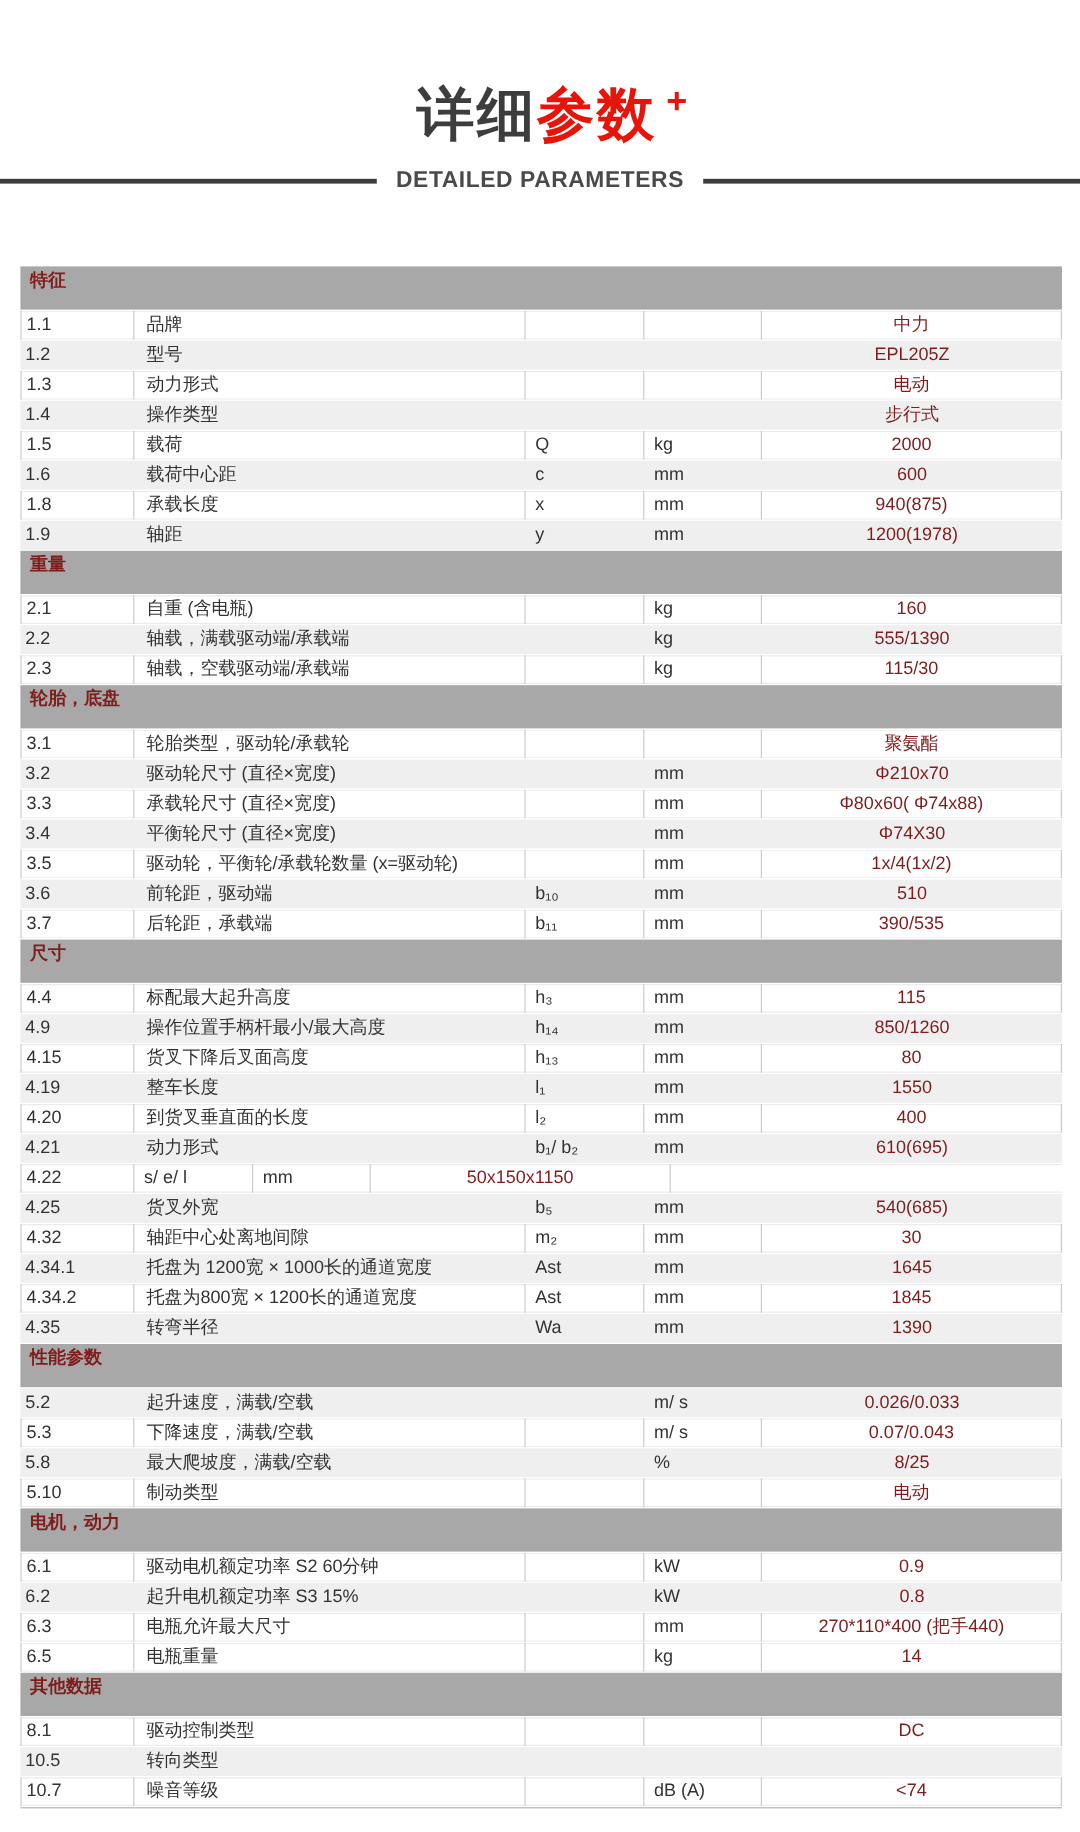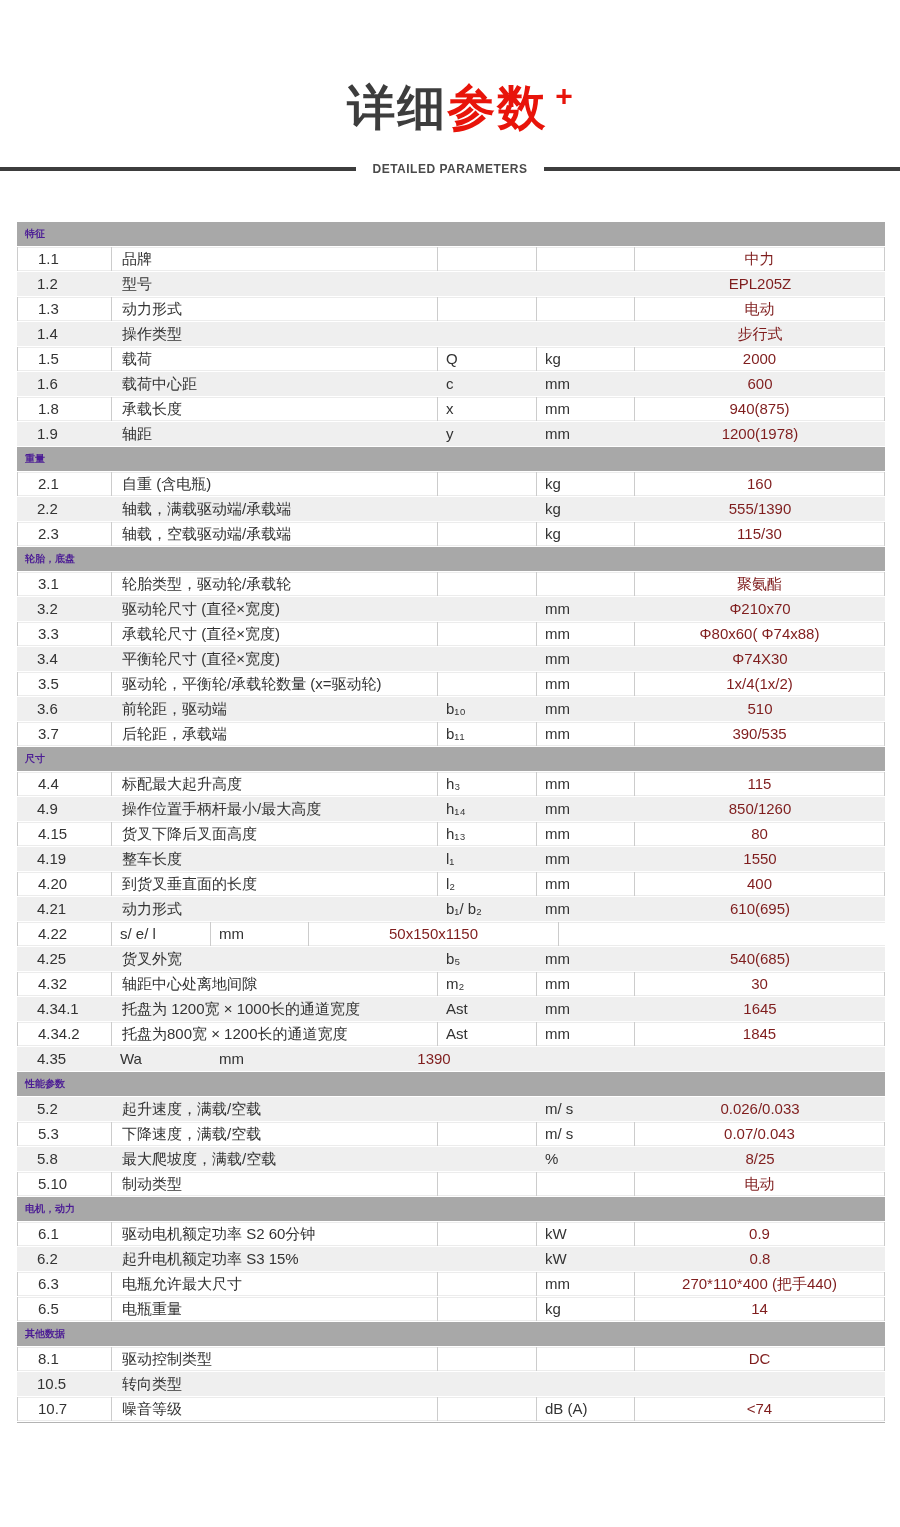--- a/index.html
+++ b/index.html
@@ -15,21 +15,21 @@
     overflow: hidden;
   }
   
   .title-block {
     padding-top: 68px;
     text-align: center;
   }
   .main-title {
     font-size: 48px;
     font-weight: bold;
-    line-height: 80px;
+    line-height: 58px;
     letter-spacing: 2px;
     white-space: nowrap;
     padding-left: 20px;
   }
   .t-dark { color: #3d3d3d; }
   .t-red  { color: #e8140a; }
   .t-plus {
     color: #e8140a;
     font-size: 30px;
     font-weight: bold;
@@ -44,63 +44,63 @@
     align-items: center;
     width: 100%;
   }
   .s-line {
     flex: 1;
     height: 4px;
     background: #3d3d3d;
   }
   .subtitle {
     padding: 0 16px;
-    font-size: 12px;
+    font-size: 19px;
     font-weight: bold;
     color: #4a4a4a;
     letter-spacing: 0.5px;
     white-space: nowrap;
   }
   
   .spec-table {
     position: absolute;
     left: 17px;
     top: 222px;
     width: 868px;
     border-bottom: 1px solid #b3b3b3;
   }
   .sec-header {
-    height: 24px;
+    height: 36px;
     line-height: 24px;
     margin-bottom: 1px;
     background: #a8a8a8;
-    color: #4c1d95;
+    color: #7f1d1d;
     font-weight: bold;
-    font-size: 10px;
+    font-size: 15px;
     padding-left: 8px;
     box-sizing: border-box;
   }
   .row {
     display: flex;
     height: 24px;
     line-height: 24px;
     margin-bottom: 1px;
     font-size: 15px;
     color: #333333;
   }
   .row.alt { background: #efefef; }
   .row.w   { background: #ffffff; box-shadow: inset 0 1px 0 #ececec, inset 0 -1px 0 #ececec; }
   .cell {
     box-sizing: border-box;
     overflow: hidden;
     white-space: nowrap;
   }
   .row.w .cell { border-right: 1px solid #cccccc; }
   .row.w .c1   { border-left: 1px solid #cccccc; }
-  .c1 { width: 95px;  padding-left: 20px; }
+  .c1 { width: 95px;  padding-left: 4px; }
   .c2 { width: 326px; padding-left: 10px; }
   .c3 { width: 99px;  padding-left: 8px; }
   .c4 { width: 98px;  padding-left: 8px; }
   .c5 { width: 250px; text-align: center; color: #7f1d1d; }
 </style>
 </head>
 <body>
 
 <div class="title-block">
   <div class="main-title">
@@ -315,20 +315,21 @@
     </div>
     <div class="row w">
       <div class="cell c1">4.34.2</div>
       <div class="cell c2">托盘为800宽 × 1200长的通道宽度</div>
       <div class="cell c3">Ast</div>
       <div class="cell c4">mm</div>
       <div class="cell c5">1845</div>
     </div>
     <div class="row alt">
       <div class="cell c1">4.35</div>
+      <div class="cell c2">转弯半径</div>
       <div class="cell c3">Wa</div>
       <div class="cell c4">mm</div>
       <div class="cell c5">1390</div>
     </div>
     <div class="sec-header">性能参数</div>
     <div class="row alt">
       <div class="cell c1">5.2</div>
       <div class="cell c2">起升速度，满载/空载</div>
       <div class="cell c3"></div>
       <div class="cell c4">m/ s</div>

